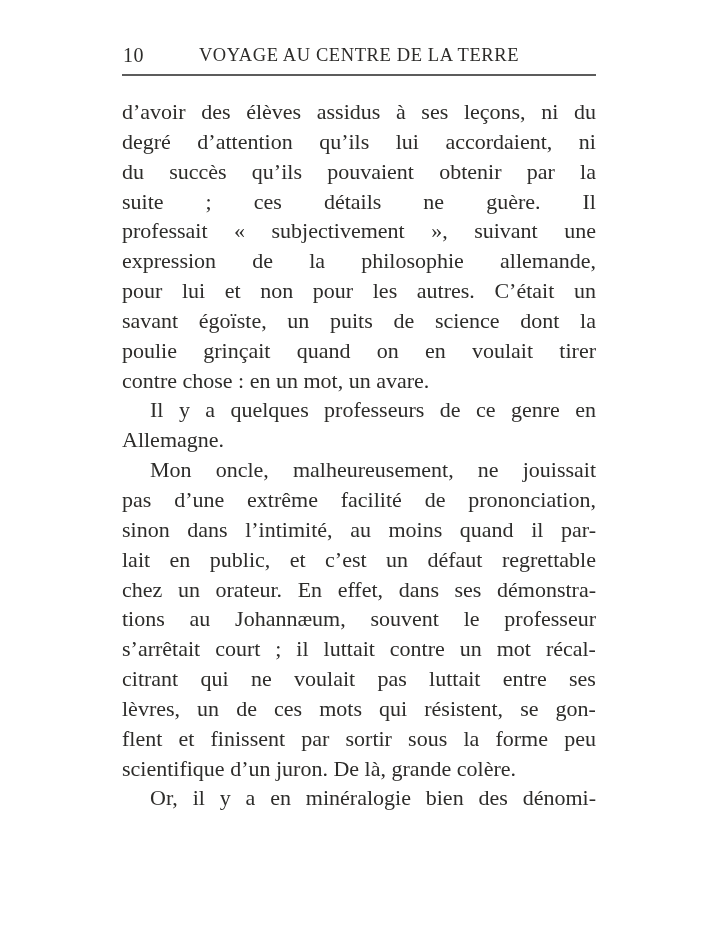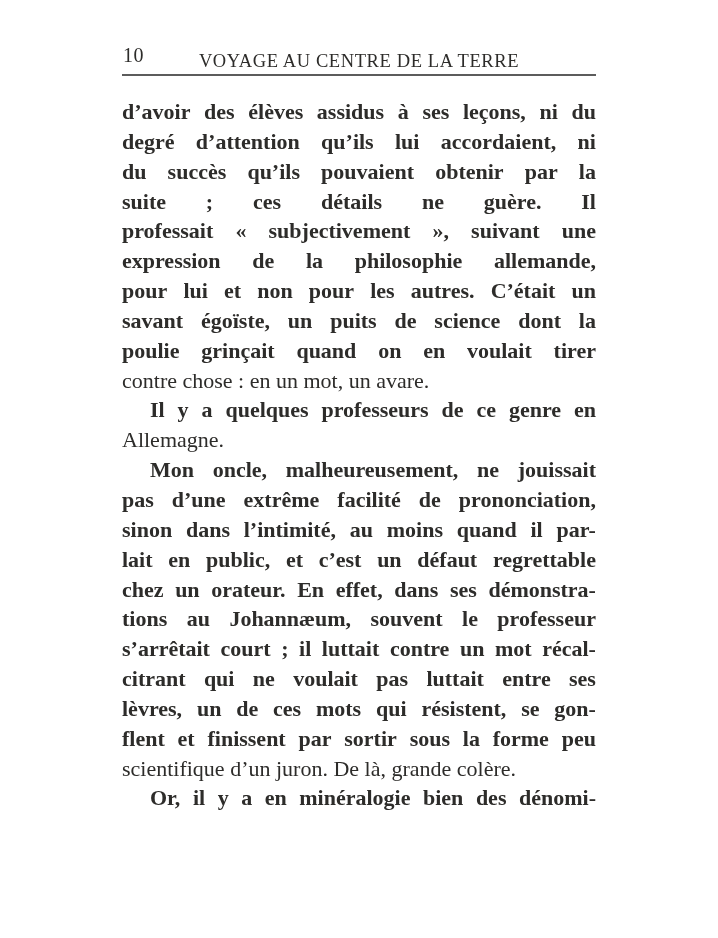--- a/index.html
+++ b/index.html
@@ -38,21 +38,20 @@
     font-size: 20px;
     line-height: 22px;
     letter-spacing: 0.5px;
   }
   .running-title {
     text-align: center;
     font-size: 18.5px;
     line-height: 22px;
     letter-spacing: 0.6px;
     white-space: nowrap;
-    margin-top: 6px;
   }
   .header-rule {
     margin-top: 8px;
     height: 2px;
     background: #5c5c5c;
     width: 100%;
   }
   .page-text {
     margin-top: 21px;
   }
@@ -60,21 +59,20 @@
     height: 29.85px;
     line-height: 29.85px;
     font-size: 22px;
     overflow: hidden;
     white-space: nowrap;
   }
   .text-line.just {
     display: flex;
     justify-content: space-between;
     white-space: normal;
-    font-weight: bold;
   }
   .text-line.just span {
     white-space: nowrap;
   }
   .text-line.indent {
     padding-left: 28px;
   }
 </style>
 </head>
 <body>

